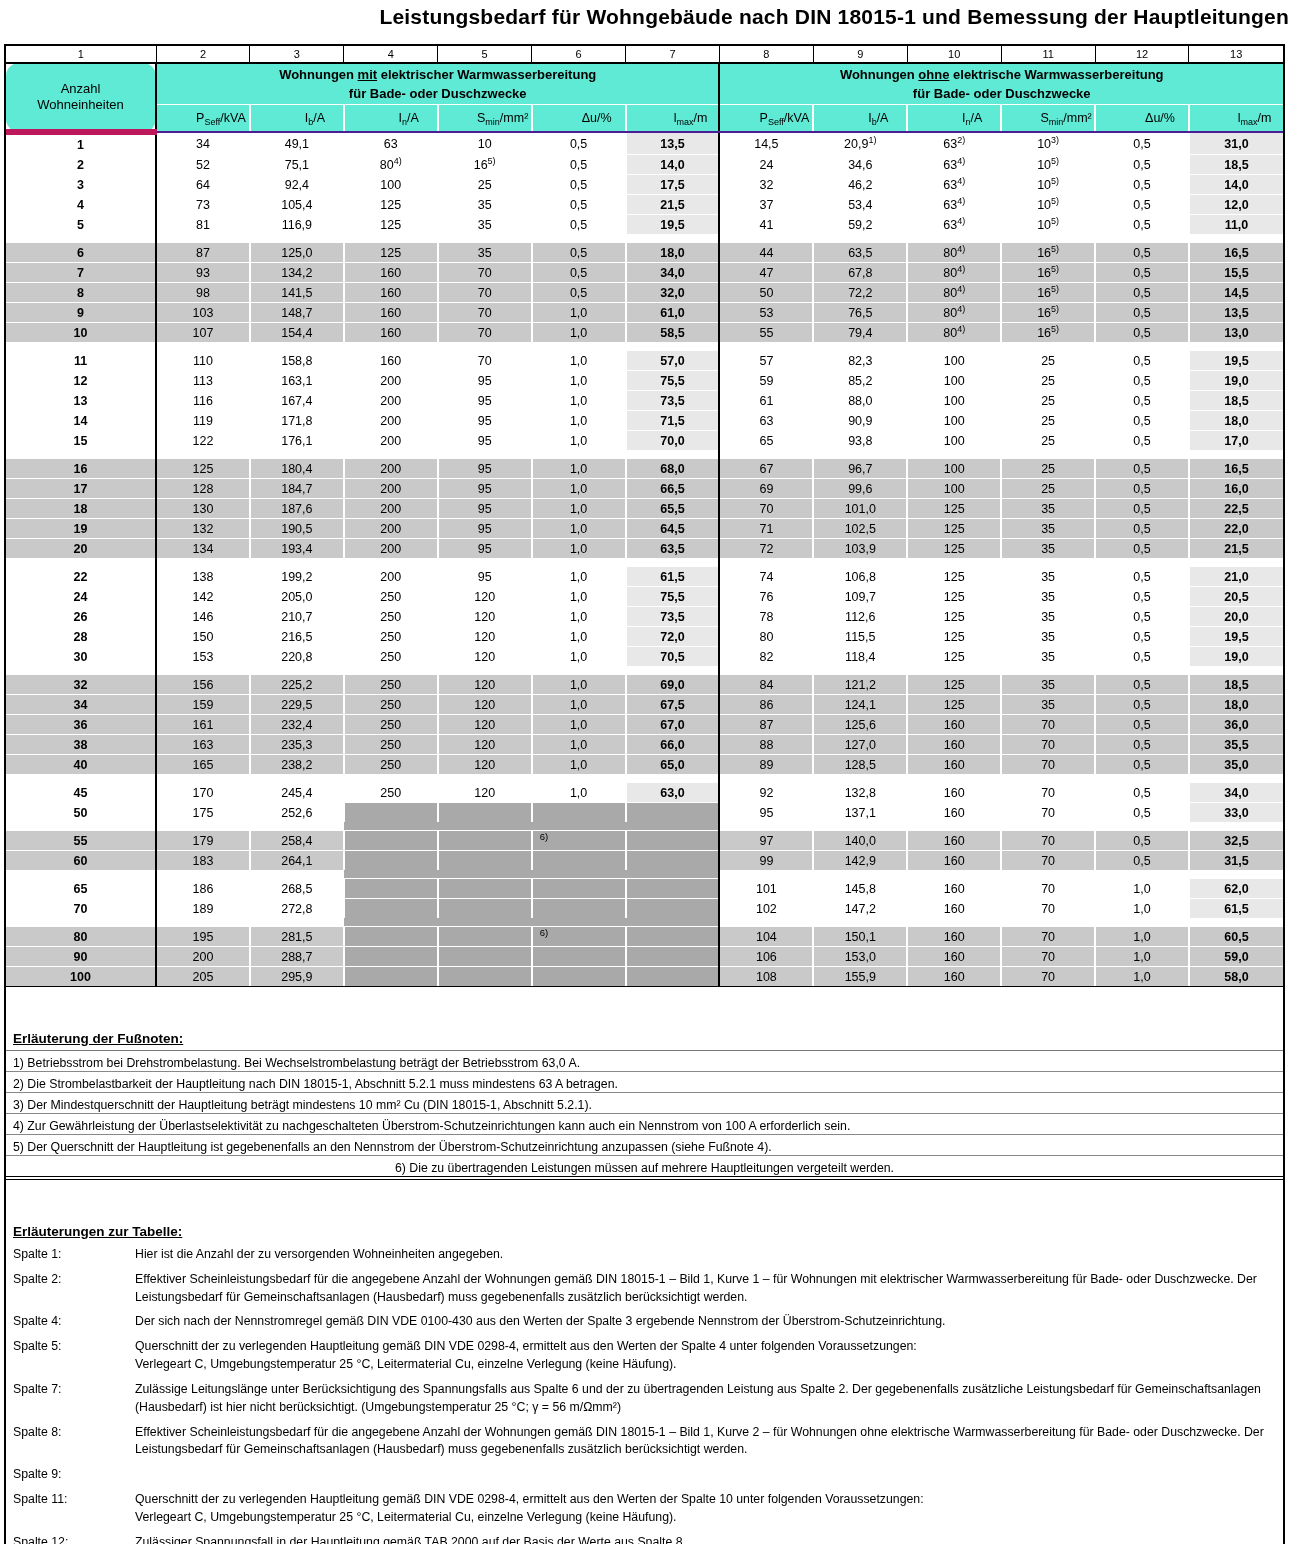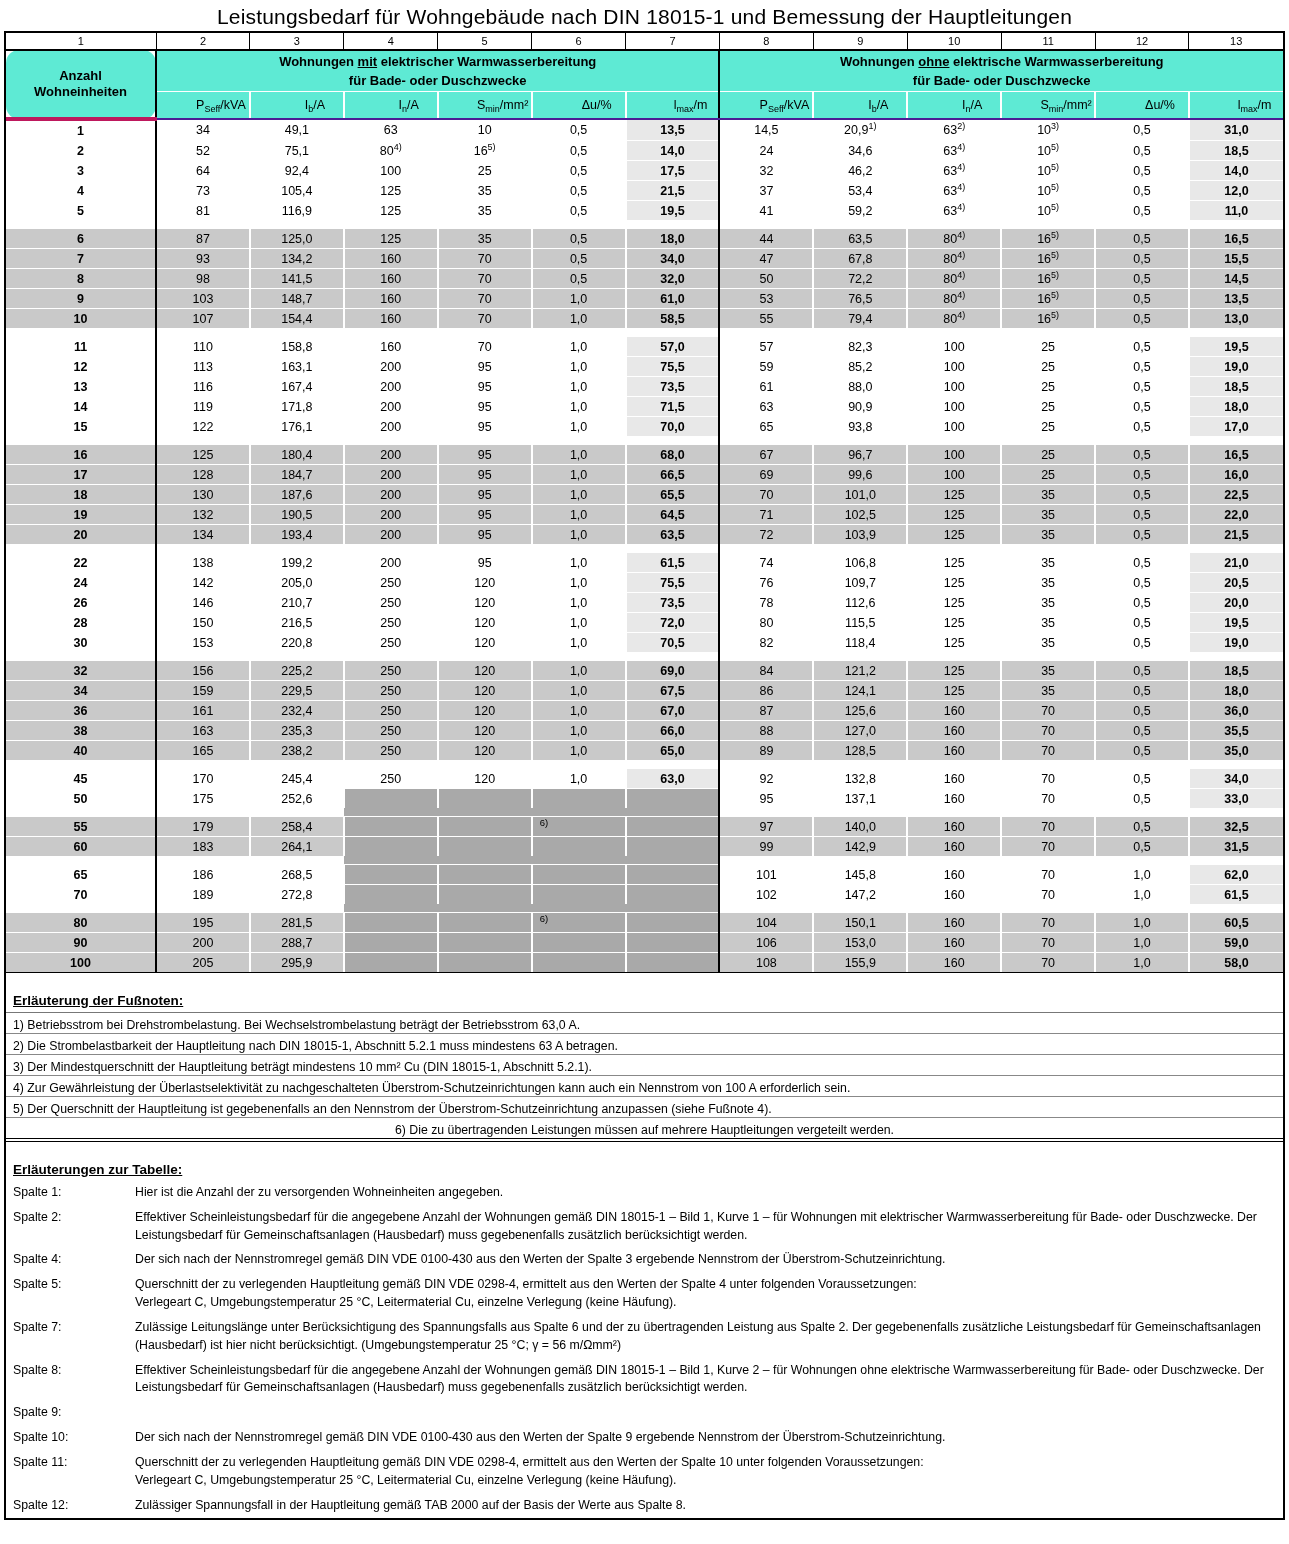--- a/index.html
+++ b/index.html
@@ -1,31 +1,31 @@
 <!DOCTYPE html>
 <html><head>
 <meta charset="utf-8">
 <style>
   html,body{margin:0;padding:0;background:#fff;color:#000;
     font-family:"Liberation Sans","DejaVu Sans",sans-serif;}
   body{width:1289px;}
-  .title{text-align:center;font-weight:normal;font-size:21px;padding:5px 0 2px 0;letter-spacing:0.2px;}
+  .title{text-align:right;font-weight:bold;font-size:21px;padding:5px 0 15px 0;letter-spacing:0.2px;}
   .doc{margin:0 4px 6px 4px;border:2px solid #000;}
 
   table{border-collapse:collapse;table-layout:fixed;width:100%;}
   col.c1col{width:150px;}
   td{padding:0;font-size:12.5px;text-align:center;vertical-align:middle;overflow:hidden;}
 
   
   tr.numrow td{height:16px;font-size:11px;background:#fff;border-left:1px solid #000;border-bottom:2px solid #000;}
   tr.numrow td:first-child{border-left:none;}
 
   
   tr.hdr td{background:#5eead4;}
-  td.c1hdr{font-weight:bold;font-size:13px;line-height:16px;border-right:2px solid #000;border-bottom:4px solid #be185d;border-radius:13px;}
+  td.c1hdr{font-weight:normal;font-size:13px;line-height:16px;border-right:2px solid #000;border-bottom:6px solid #be185d;border-radius:13px;}
   td.group{font-weight:bold;font-size:13px;line-height:19px;height:40px;border-bottom:1px solid #fff;}
   td.groupL{border-right:2px solid #000;}
   tr.units td{height:26px;border-bottom:2px solid #4c1d95;padding-left:36px;}
   tr.units td.u{border-left:2px solid #fff;}
   tr.units td.hL{border-left:2px solid #000;}
   span.ul{text-decoration:underline;}
 
   sub{font-size:9px;vertical-align:-3px;line-height:0;}
   sup{font-size:9px;vertical-align:5px;line-height:0;}
 
@@ -41,21 +41,21 @@
   td.dark{background:#a9a9a9 !important;}
   td.fnmark{text-align:left;vertical-align:top;padding-left:7px;}
   td.fnmark sup{font-size:9.5px;vertical-align:2px;}
   tr.spacer td{height:8px;background:#fff;border-top:none;border-left:none;}
   tr.spacer td.c1s{border-right:2px solid #000;}
   tr.spacer td.hL{border-left:2px solid #000;}
   tbody td:last-child, tr.units td:last-child{border-right:none;}
 
   
   .fnsec{border-top:1px solid #000;}
-  .fnsec .sechead, .expsec .sechead{font-weight:bold;font-size:13.5px;text-decoration:underline;padding:20px 7px 4px 7px;}
+  .fnsec .sechead, .expsec .sechead{font-weight:bold;font-size:13.5px;text-decoration:underline;padding:8px 7px 4px 7px;margin-top:36px;}
   .fnsec .sechead{border-bottom:1px solid #777;}
   .fnitem{font-size:12.3px;padding:5px 7px 1px 7px;border-bottom:1px solid #888;}
   .fnitem:last-child{border-bottom:none;text-align:center;}
 
   
   .expsec{border-top:4px double #000;}
   .expitem{display:flex;font-size:12.3px;line-height:1.45;padding:3px 7px 4px 7px;}
   .expitem .lbl{flex:0 0 122px;}
   .expitem .txt{flex:1;white-space:pre-line;padding-right:4px;}
 </style>
@@ -887,24 +887,20 @@
           <div class="txt">Zulässige Leitungslänge unter Berücksichtigung des Spannungsfalls aus Spalte 6 und der zu übertragenden Leistung aus Spalte 2. Der gegebenenfalls zusätzliche Leistungsbedarf für Gemeinschaftsanlagen (Hausbedarf) ist hier nicht berücksichtigt. (Umgebungstemperatur 25 °C; γ = 56 m/Ωmm²)</div>
         </div>
         <div class="expitem">
           <div class="lbl">Spalte 8:</div>
           <div class="txt">Effektiver Scheinleistungsbedarf für die angegebene Anzahl der Wohnungen gemäß DIN 18015-1 – Bild 1, Kurve 2 – für Wohnungen ohne elektrische Warmwasserbereitung für Bade- oder Duschzwecke. Der Leistungsbedarf für Gemeinschaftsanlagen (Hausbedarf) muss gegebenenfalls zusätzlich berücksichtigt werden.</div>
         </div>
         <div class="expitem">
           <div class="lbl">Spalte 9:</div>
         </div>
         <div class="expitem">
-          <div class="lbl">Spalte 10:</div>
-          <div class="txt">Der sich nach der Nennstromregel gemäß DIN VDE 0100-430 aus den Werten der Spalte 9 ergebende Nennstrom der Überstrom-Schutzeinrichtung.</div>
-        </div>
-        <div class="expitem">
           <div class="lbl">Spalte 11:</div>
           <div class="txt">Querschnitt der zu verlegenden Hauptleitung gemäß DIN VDE 0298-4, ermittelt aus den Werten der Spalte 10 unter folgenden Voraussetzungen:
 Verlegeart C, Umgebungstemperatur 25 °C, Leitermaterial Cu, einzelne Verlegung (keine Häufung).</div>
         </div>
         <div class="expitem">
           <div class="lbl">Spalte 12:</div>
           <div class="txt">Zulässiger Spannungsfall in der Hauptleitung gemäß TAB 2000 auf der Basis der Werte aus Spalte 8.</div>
         </div>
       </div>
   </div>

